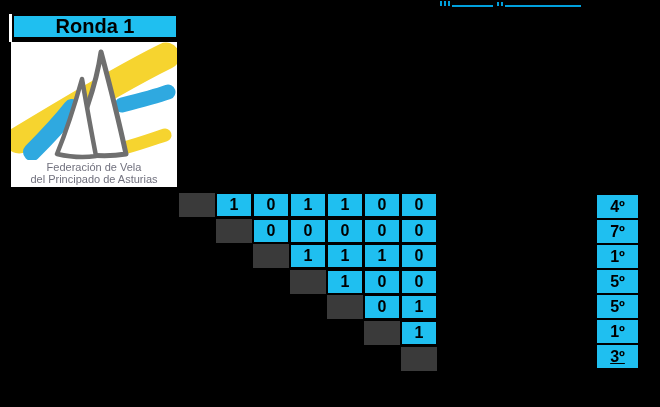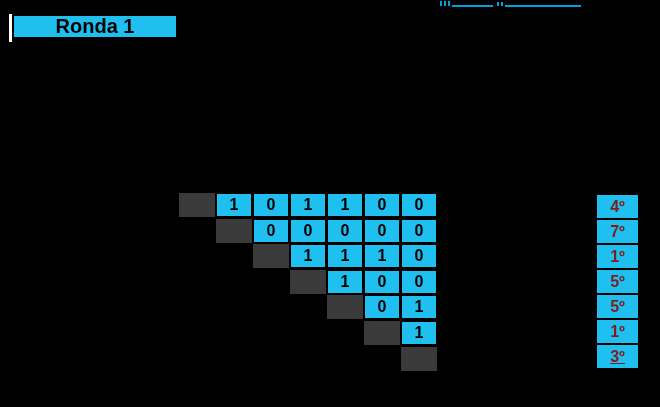--- a/index.html
+++ b/index.html
@@ -42,21 +42,21 @@
     font-weight: bold; font-size: 16px; color: #000;
   }
   .dcell { position: absolute; width: 36px; height: 24px; background: var(--diag, #3a3a3a); }
 
   
   .rcell {
     position: absolute; left: 595px; width: 45px; height: 27px;
     background: var(--accent, #1fbff0);
     border: 2px solid #000;
     display: flex; align-items: center; justify-content: center;
-    font-weight: bold; font-size: 16px; color: #7f1d1d;
+    font-weight: bold; font-size: 16px; color: #000000;
   }
 </style>
 </head>
 <body>
 
 <div id="canvas">
 
   <a href="#" style="position:absolute; left:438px; top:0; width:145px; height:8px; display:block;">
     <span class="link-bar" style="left:2px;  top:1px; width:2px; height:5px;"></span>
     <span class="link-bar" style="left:6px;  top:1px; width:2px; height:5px;"></span>
@@ -65,20 +65,37 @@
     <span class="link-bar" style="left:59px; top:2px; width:2px; height:4px;"></span>
     <span class="link-bar" style="left:63px; top:2px; width:2px; height:4px;"></span>
     <span class="link-bar" style="left:67px; top:5px; width:76px; height:2px;"></span>
   </a>
 
   <div class="banner-white-edge"></div>
   <div class="banner">
     <span>Ronda 1</span>
   </div>
 
+  <div class="logo-card">
+    <svg width="166" height="118" viewBox="0 0 166 118">
+
+      <path d="M8,98 C 48,74 106,38 155,14" fill="none" stroke="#f6d42f" stroke-width="27" stroke-linecap="round"></path>
+
+      <path d="M21,110 C 35,96 50,80 61,66" fill="none" stroke="#2fa9e0" stroke-width="18" stroke-linecap="round"></path>
+      <path d="M111,63 C 127,59 143,55 157,50" fill="none" stroke="#2fa9e0" stroke-width="15" stroke-linecap="round"></path>
+
+      <path d="M113,106 C 128,102 142,97 154,93" fill="none" stroke="#f6d42f" stroke-width="13" stroke-linecap="round"></path>
+
+      <path d="M90,10 C 85,45 70,85 57,110 C 78,114 98,115 115,112 C 107,75 98,40 90,10 Z" fill="#ffffff" stroke="#6f6f6f" stroke-width="5" stroke-linejoin="round"></path>
+
+      <path d="M71,37 C 64,62 55,90 46,112 C 59,115 73,116 85,114 C 80,88 75,60 71,37 Z" fill="#ffffff" stroke="#6f6f6f" stroke-width="4.5" stroke-linejoin="round"></path>
+    </svg>
+    <div class="logo-line logo-line1">Federación de Vela</div>
+    <div class="logo-line logo-line2">del Principado de Asturias</div>
+  </div>
 
   <div>
 
     <div class="dcell" style="left:179px; top:193px;"></div>
     <div class="mcell" style="left:216px; top:193px;">1</div>
     <div class="mcell" style="left:253px; top:193px;">0</div>
     <div class="mcell" style="left:290px; top:193px;">1</div>
     <div class="mcell" style="left:327px; top:193px;">1</div>
     <div class="mcell" style="left:364px; top:193px;">0</div>
     <div class="mcell" style="left:401px; top:193px;">0</div>

